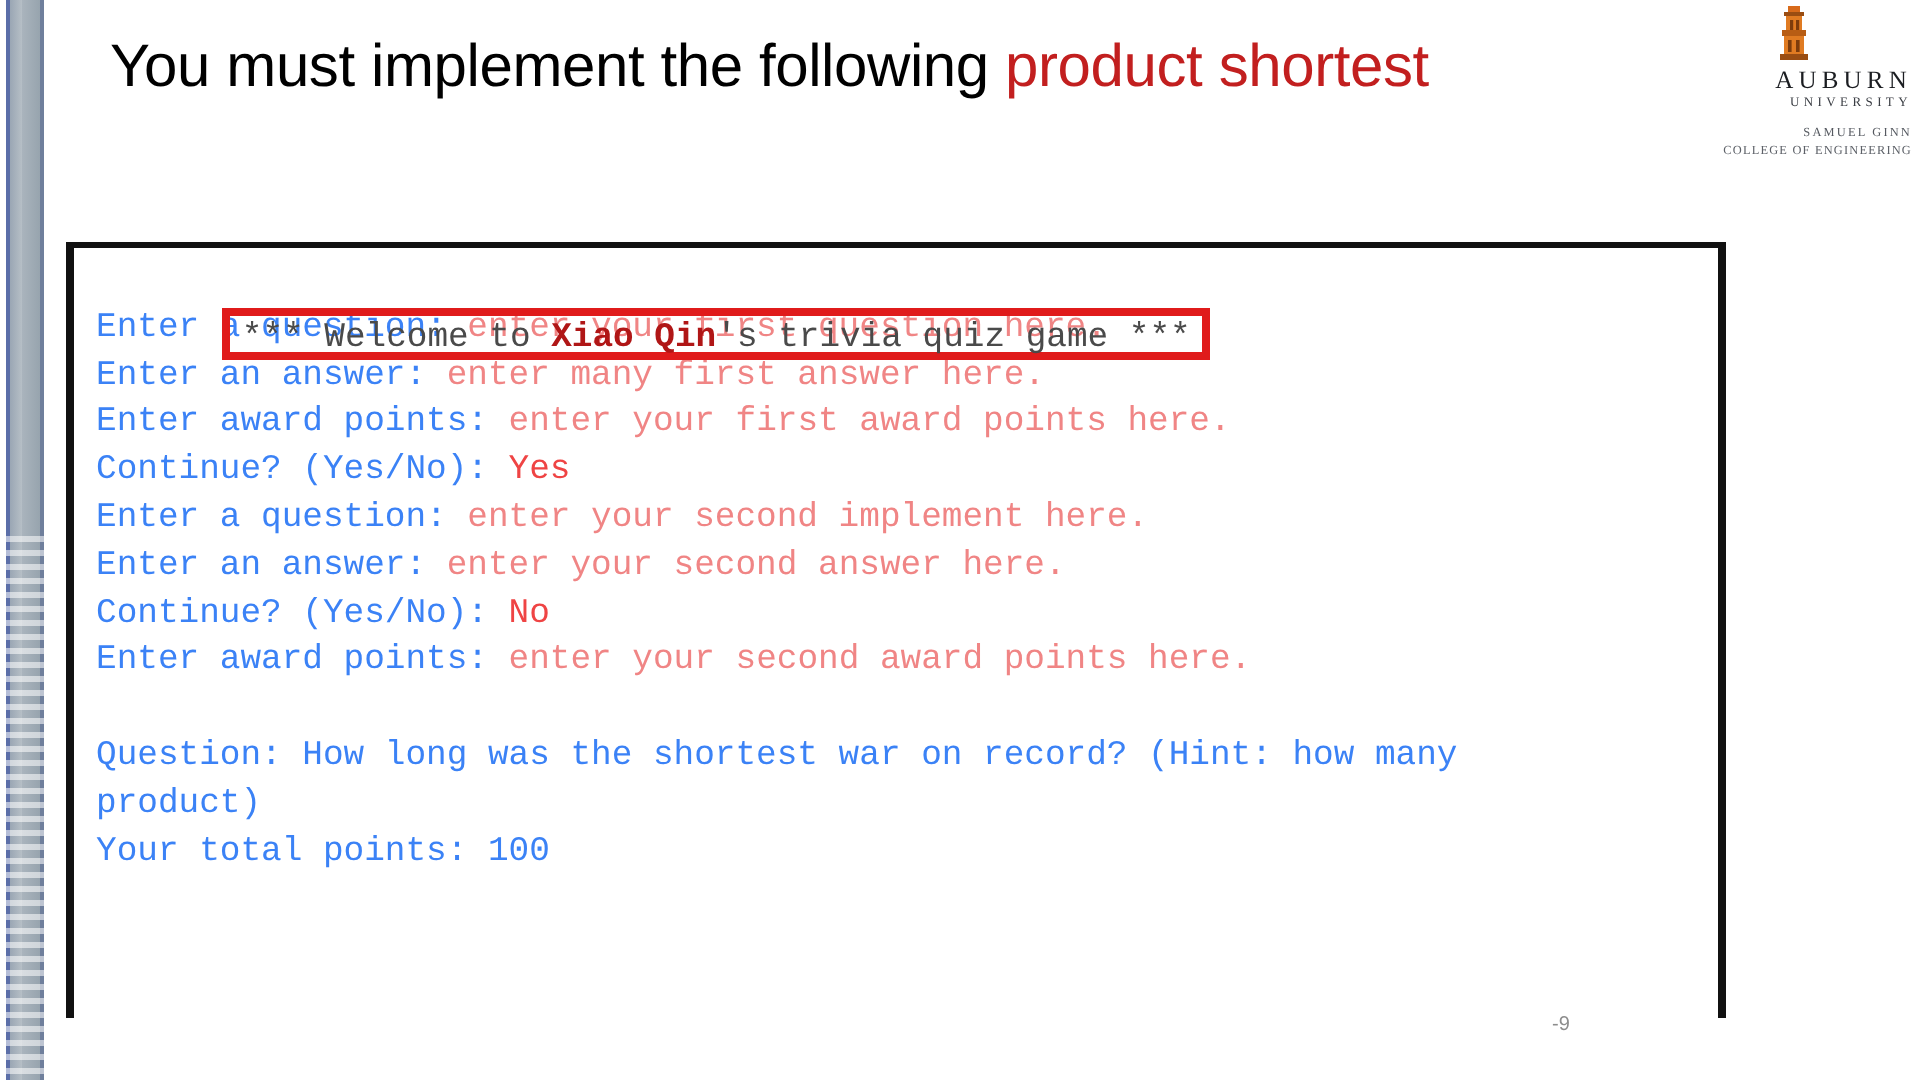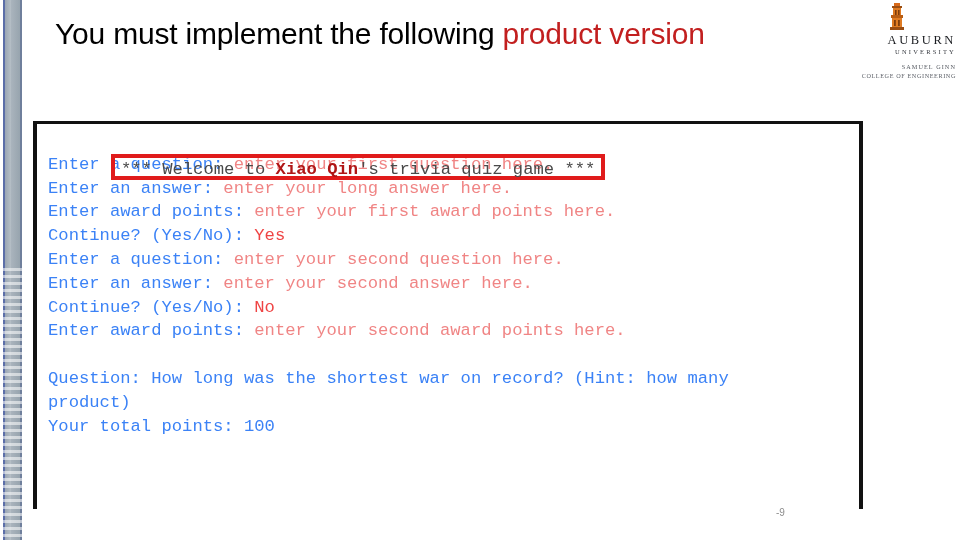--- a/index.html
+++ b/index.html
@@ -173,21 +173,21 @@
   }
 </style>
 </head>
 <body>
 
 <div id="left-stripe">
   <div id="left-stripe-hatch"></div>
 </div>
 
 <div id="slide-title">
-  <span>You must implement the following </span><span class="accent">product version</span>
+  <span>You must implement the following </span><span class="accent">product shortest</span>
 </div>
 
 <div id="auburn-logo">
   <svg id="auburn-mark" viewBox="0 0 26 30">
     <rect x="10" y="1" width="6" height="3" fill="#d86a1a"></rect>
     <rect x="8" y="4" width="10" height="2" fill="#9a4d12"></rect>
     <rect x="9" y="6" width="8" height="7" fill="#e07b22"></rect>
     <rect x="7" y="13" width="12" height="3" fill="#b85d14"></rect>
     <rect x="8" y="16" width="10" height="9" fill="#e07b22"></rect>
     <rect x="6" y="25" width="14" height="3" fill="#9a4d12"></rect>
@@ -204,24 +204,24 @@
 
 <div id="terminal-frame">
   <div id="terminal-body">
 
     <div class="term-line">
       <span id="welcome-line"><span class="plain">*** Welcome to </span><span class="uname">Xiao Qin</span><span class="plain">'s trivia quiz game ***</span></span>
     </div>
 
     <div id="terminal-lines">
         <div class="term-line"><span class="prompt">Enter a question: </span><span class="userval">enter your first question here.</span></div>
-        <div class="term-line"><span class="prompt">Enter an answer: </span><span class="userval">enter your long answer here.</span></div>
+        <div class="term-line"><span class="prompt">Enter an answer: </span><span class="userval">enter many first answer here.</span></div>
         <div class="term-line"><span class="prompt">Enter award points: </span><span class="userval">enter your first award points here.</span></div>
         <div class="term-line"><span class="prompt">Continue? (Yes/No): </span><span class="answer">Yes</span></div>
-        <div class="term-line"><span class="prompt">Enter a question: </span><span class="userval">enter your second question here.</span></div>
+        <div class="term-line"><span class="prompt">Enter a question: </span><span class="userval">enter your second implement here.</span></div>
         <div class="term-line"><span class="prompt">Enter an answer: </span><span class="userval">enter your second answer here.</span></div>
         <div class="term-line"><span class="prompt">Continue? (Yes/No): </span><span class="answer">No</span></div>
         <div class="term-line"><span class="prompt">Enter award points: </span><span class="userval">enter your second award points here.</span></div>
         <div class="term-line blank">&nbsp;</div>
         <div class="term-line"><span class="prompt">Question: How long was the shortest war on record? (Hint: how many</span></div>
         <div class="term-line"><span class="prompt">product)</span></div>
         <div class="term-line"><span class="prompt">Your total points: 100</span></div>
       </div>
 
   </div>

